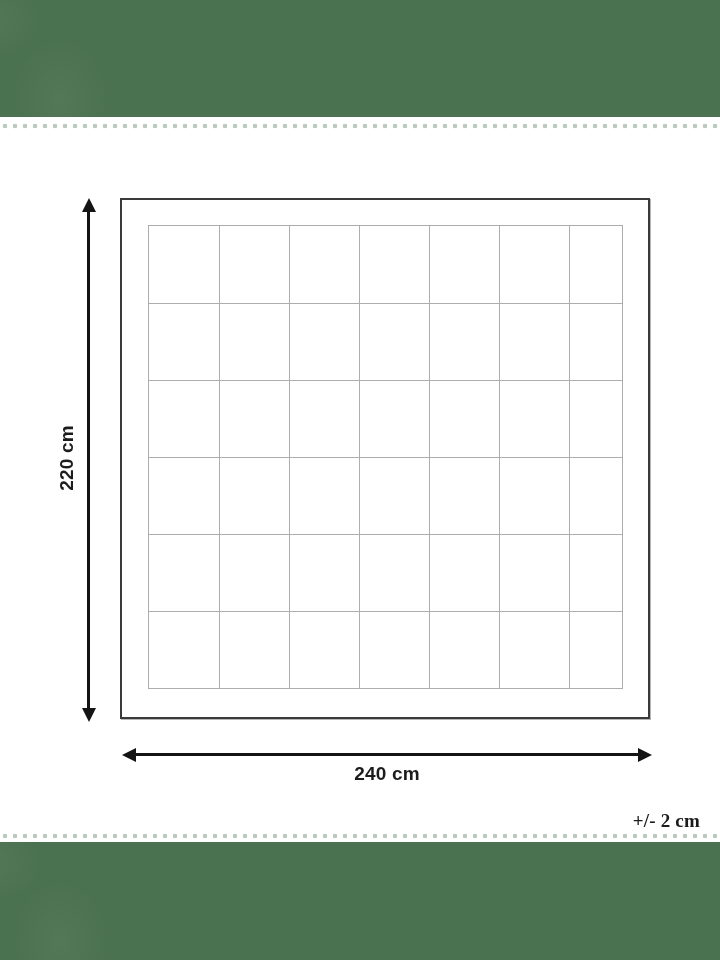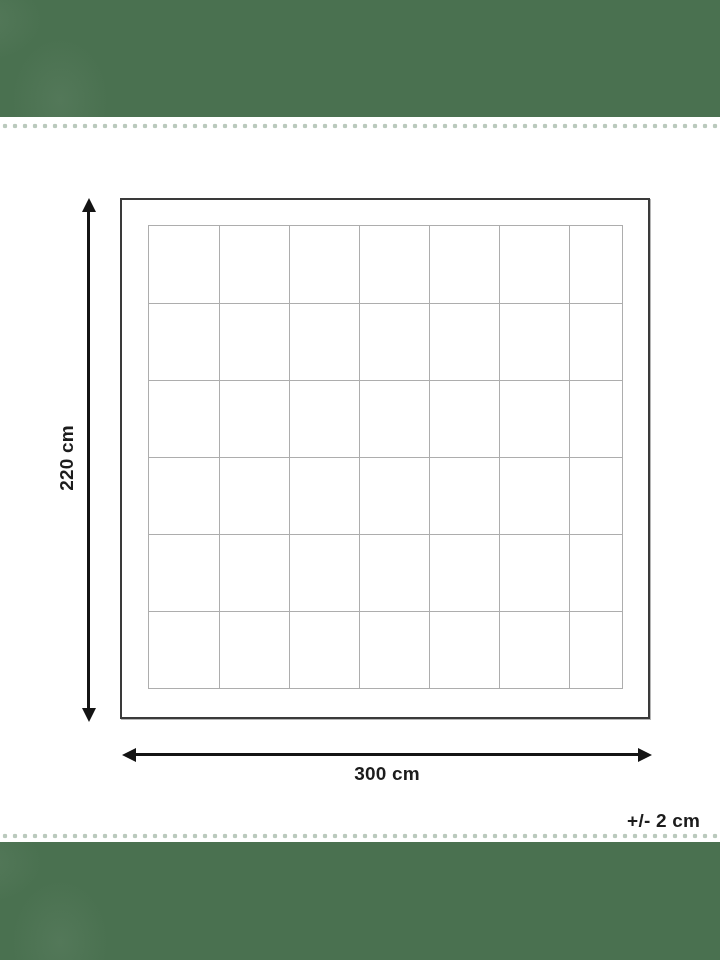--- a/index.html
+++ b/index.html
@@ -115,20 +115,21 @@
     transform: translate(-50%, -50%) rotate(-90deg);
     transform-origin: center center;
   }
   .label-width {
     left: 387px; top: 763px;
     transform: translateX(-50%);
   }
   .label-tolerance {
     right: 20px; top: 810px;
     text-align: right;
+    font-family: Liberation Serif, serif;
   }
 </style>
 </head>
 <body style="--c-band_green: #4a7150; --c-outline: #3a3a3a; --c-grid_line: #adadad; --c-arrow: #141414; --c-text: #1c1c1c;">
 
 <div class="band band-top">
   <div class="watermark"></div>
 </div>
 <div class="fringe fringe-top"></div>
 
@@ -150,20 +151,20 @@
     <div class="grid-line-h" style="top: 33.3333%;"></div>
     <div class="grid-line-h" style="top: 50%;"></div>
     <div class="grid-line-h" style="top: 66.6667%;"></div>
     <div class="grid-line-h" style="top: 83.3333%;"></div>
   </div>
 
 <div class="dim-arrow-h">
   <span class="ah ah-left"></span>
   <span class="ah ah-right"></span>
 </div>
-<div class="dim-label label-width">300 cm</div>
+<div class="dim-label label-width">240 cm</div>
 
 <div class="dim-label label-tolerance">+/- 2 cm</div>
 
 <div class="fringe fringe-bottom"></div>
 <div class="band band-bottom">
   <div class="watermark"></div>
 </div>
 
 </body></html>

